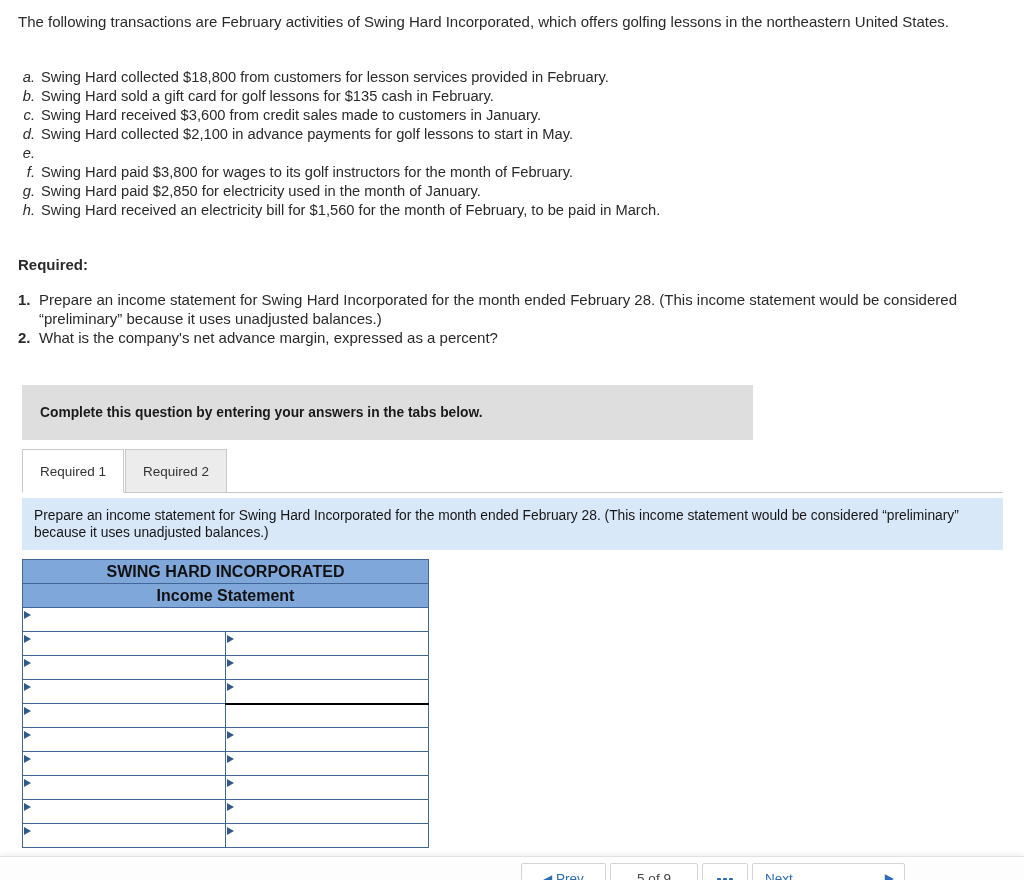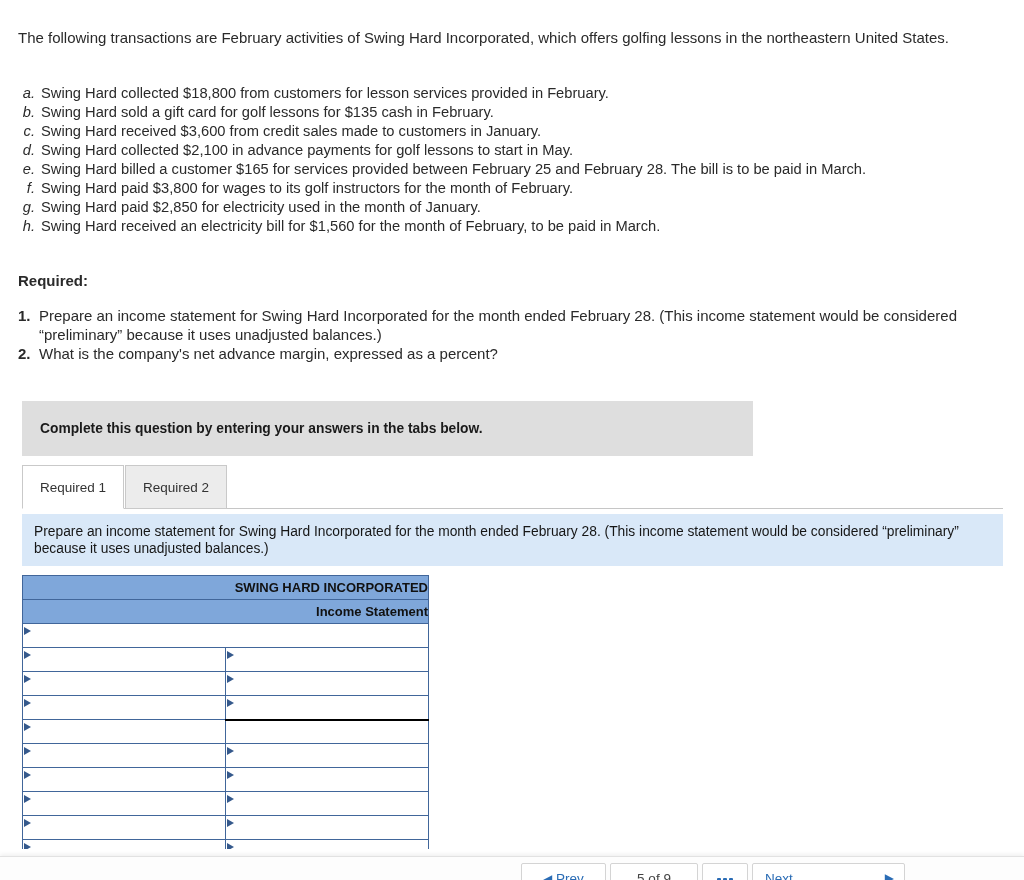--- a/index.html
+++ b/index.html
@@ -3,21 +3,21 @@
 <meta charset="utf-8">
 <style>
   * { box-sizing: border-box; margin: 0; padding: 0; }
   html, body { background: #fff; }
   body {
     width: 1024px; height: 880px; overflow: hidden; position: relative;
     font-family: "Liberation Sans", "DejaVu Sans", sans-serif;
     color: #2a2a2a;
   }
   .viewport { width: 1024px; height: 880px; position: relative; overflow: hidden; background: #fff; }
-  .content { height: 849px; overflow: hidden; padding: 28px 22px 0 18px; }
+  .content { height: 849px; overflow: hidden; padding: 12px 22px 0 18px; }
 
   .intro { font-size: 15px; line-height: 19px; max-width: 992px; }
 
   .txns { margin-top: 37px; }
   .txn-row { display: flex; font-size: 14.7px; line-height: 19px; max-width: 992px; }
   .txn-letter { width: 17px; min-width: 17px; text-align: right; font-style: italic; margin-right: 6px; }
 
   .required-label { margin-top: 36px; font-size: 15px; font-weight: bold; }
   .req-items { margin-top: 17px; max-width: 990px; }
   .req-row { display: flex; font-size: 15px; line-height: 19px; }
@@ -37,21 +37,21 @@
   .tab.active { background: #fff; border-bottom: 1px solid #fff; }
 
   .panel {
     margin-top: 5px; margin-left: 4px; width: 981px; background: #d9e8f8;
     padding: 9px 12px; font-size: 13.8px; line-height: 17px; color: #161616;
   }
 
   table.sheet { margin-top: 9px; margin-left: 4px; border-collapse: collapse; width: 407px; table-layout: fixed; }
   table.sheet th {
     background: #7fa7da; border: 1px solid #41669a; height: 24px;
-    font-size: 13px; font-weight: bold; color: #111; text-align: right;
+    font-size: 16px; font-weight: bold; color: #111; text-align: center;
   }
   table.sheet td {
     border: 1px solid #41669a; height: 24px; position: relative; background: #fff;
   }
   td.c-left { width: 310px; }
   td.c-right { width: 97px; }
   tr.sub td.c-right { border-bottom: 2px solid #000; }
   .mk {
     position: absolute; left: 1px; top: 3px; width: 0; height: 0;
     border-left: 7px solid #35598c; border-top: 4px solid transparent; border-bottom: 4px solid transparent;
@@ -95,21 +95,20 @@
       <div class="txn-row">
           <span class="txn-letter">c.</span>
           <span>Swing Hard received $3,600 from credit sales made to customers in January.</span>
         </div>
       <div class="txn-row">
           <span class="txn-letter">d.</span>
           <span>Swing Hard collected $2,100 in advance payments for golf lessons to start in May.</span>
         </div>
       <div class="txn-row">
           <span class="txn-letter">e.</span>
-          <span>Swing Hard billed a customer $165 for services provided between February 25 and February 28. The bill is to be paid in March.</span>
         </div>
       <div class="txn-row">
           <span class="txn-letter">f.</span>
           <span>Swing Hard paid $3,800 for wages to its golf instructors for the month of February.</span>
         </div>
       <div class="txn-row">
           <span class="txn-letter">g.</span>
           <span>Swing Hard paid $2,850 for electricity used in the month of January.</span>
         </div>
       <div class="txn-row">

